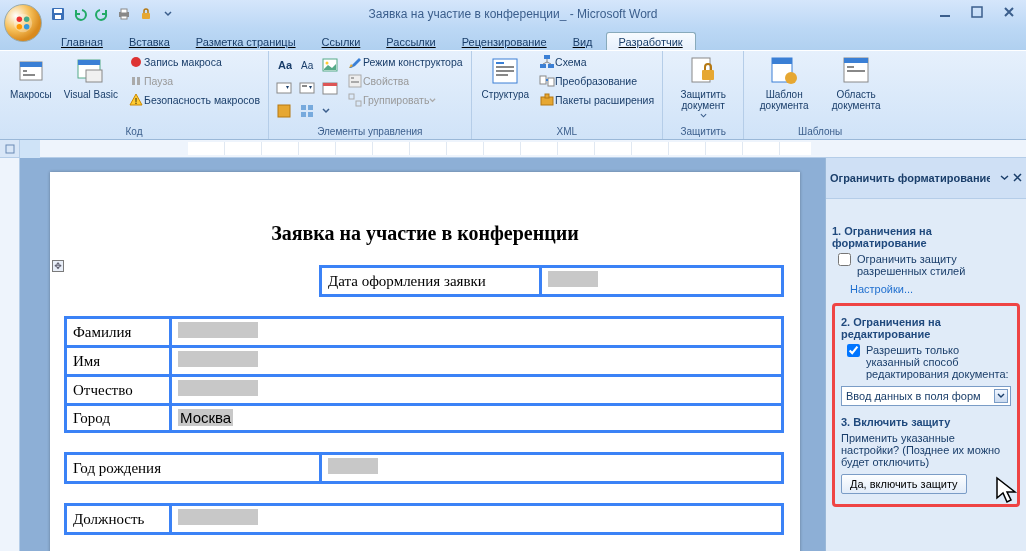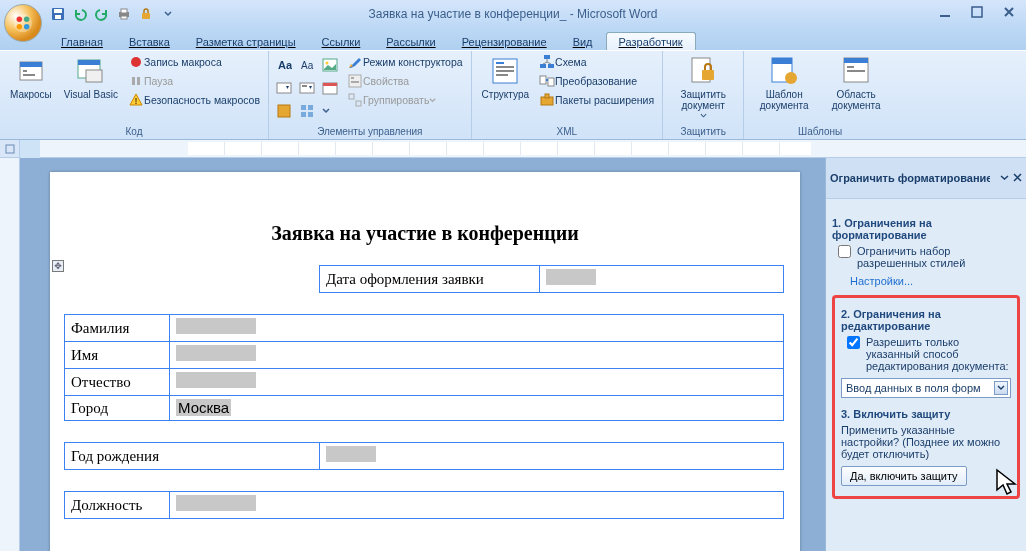--- a/index.html
+++ b/index.html
@@ -40,29 +40,29 @@
   .ruler-top { display: flex; }
   .ruler-corner { width: 20px; height: 18px; background: #d8e6f7; border-right: 1px solid #b5cde8; border-bottom: 1px solid #b5cde8; display:flex;align-items:center;justify-content:center;}
 
   
   .workspace { display: flex; height: calc(551px - 28px - 22px - 90px - 18px); }
   .ruler-v { width: 20px; background: #eef4fc; border-right: 1px solid #b5cde8; }
   .docarea { flex: 1; background: #8dafd6; overflow: hidden; position: relative; }
   .page { background: #fff; margin: 14px 0 0 30px; width: 750px; min-height: 800px; box-shadow: 0 0 3px rgba(0,0,0,0.3); padding: 50px 0 0 0; position: relative; }
   .doc-title { text-align: center; font-family: "Times New Roman", serif; font-size: 20px; font-weight: bold; margin-bottom: 20px; }
   .doc-table { border-collapse: collapse; margin-left: 14px; width: 720px; }
-  .doc-table td { border: 1px solid #3b82f6; padding: 3px 6px; font-family: "Times New Roman", serif; font-size: 15px; height: 22px; }
+  .doc-table td { border: 3px solid #3b82f6; padding: 3px 6px; font-family: "Times New Roman", serif; font-size: 15px; height: 22px; }
   .doc-table td.nob { border: none; }
   .gray-field { background: #c8c8c8; display: inline-block; min-width: 50px; height: 16px; }
   .anchor { width: 12px; height: 12px; border:1px solid #7a7a7a; background:#e8eef8; font-size:9px; display:flex; align-items:center; justify-content:center; color:#556; position:absolute;}
 
   
   .taskpane { width: 201px; background: #e0ebf8; border-left: 1px solid #9ab8d8; font-size: 11px; color: #1a3e6a; display: flex; flex-direction: column; }
   .tp-header { display: flex; align-items: center; justify-content: space-between; padding: 14px 4px; font-weight: bold; border-bottom: 1px solid #b5cde8; color:#1a3e6a; background:#cfe0f5;}
-  .tp-body { padding: 14px 6px; flex: 1; overflow: hidden; }
+  .tp-body { padding: 22px 6px; flex: 1; overflow: hidden; }
   .tp-section-h { font-weight: bold; color: #1f497d; margin: 4px 0 4px; }
   .tp-check { display: flex; gap: 6px; align-items: flex-start; margin: 2px 0 6px 6px; }
   .tp-link { color: #1f6fcf; margin-left: 18px; cursor: pointer; }
   .tp-callout { border: 3px solid #ef4444; border-radius: 4px; padding: 6px 6px 10px; margin-top: 8px; }
   .tp-select { width: 100%; height: 20px; border: 1px solid #7a9cc6; background: #fff; display: flex; align-items: center; justify-content: space-between; padding: 0 2px 0 4px; margin: 3px 0 10px; font-size: 11px; }
   .tp-select .arrow { width: 14px; height: 14px; border: 1px solid #7a9cc6; background: linear-gradient(#f0f6ff,#cadaf0); display:flex;align-items:center;justify-content:center;}
   .tp-btn { border: 1px solid #7a9cc6; background: linear-gradient(#fdfeff,#e2ecf9); padding: 3px 8px; font-size: 11px; cursor: pointer; border-radius: 2px; }
   .cursor-img { position: absolute; right: 12px; bottom: 38px; pointer-events:none;}
   input[type=checkbox]{width:13px;height:13px;}
 </style>
@@ -476,21 +476,21 @@
             </svg></span>
         <span><svg width="9" height="9" viewBox="0 0 9 9">
               <path d="M1 1 L8 8 M8 1 L1 8" stroke="#1a3e6a" stroke-width="1.5"></path>
             </svg></span>
       </span>
     </div>
     <div class="tp-body">
       <div class="tp-section-h">1. Ограничения на форматирование</div>
       <div class="tp-check">
         <input type="checkbox" style="">
-        <span>Ограничить набор разрешенных стилей</span>
+        <span>Ограничить защиту разрешенных стилей</span>
       </div>
       <div class="tp-link">Настройки...</div>
 
       <div class="tp-callout" style="position:relative">
         <div class="tp-section-h">2. Ограничения на редактирование</div>
         <div class="tp-check">
           <input type="checkbox" checked="" style="">
           <span>Разрешить только указанный способ редактирования документа:</span>
         </div>
         <div class="tp-select">

